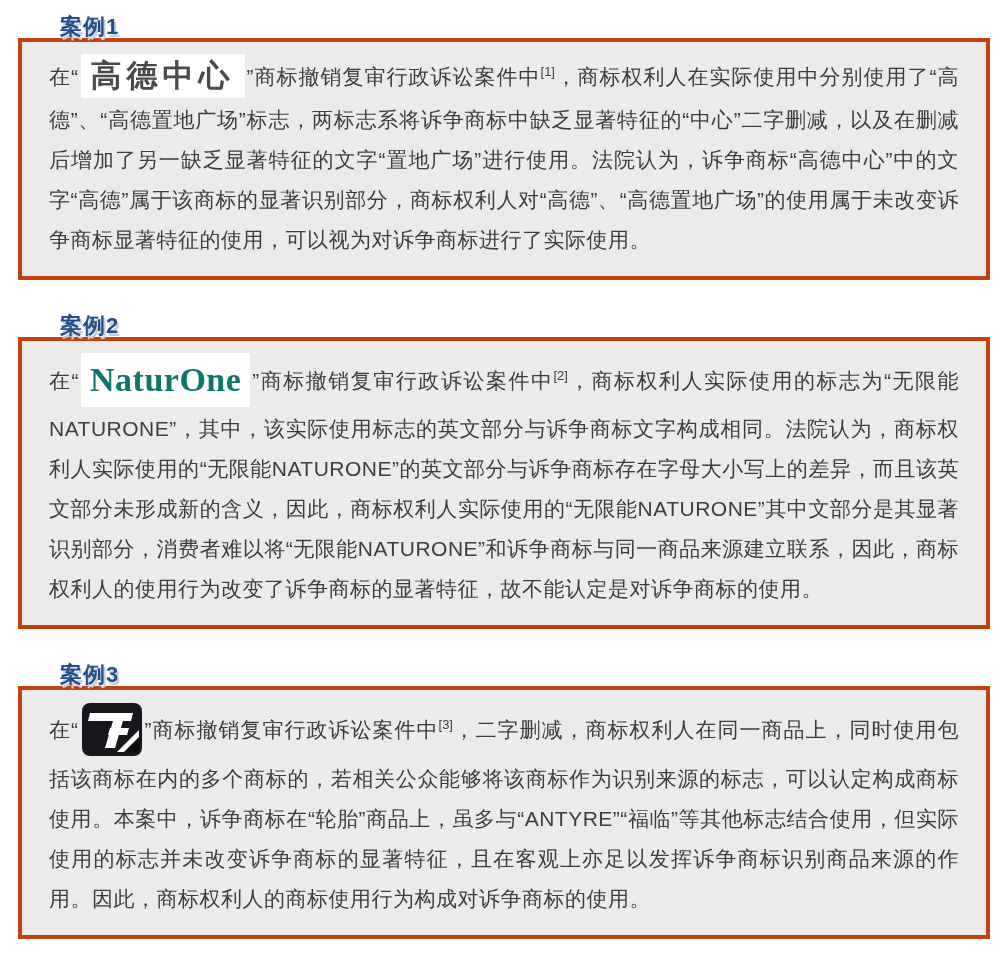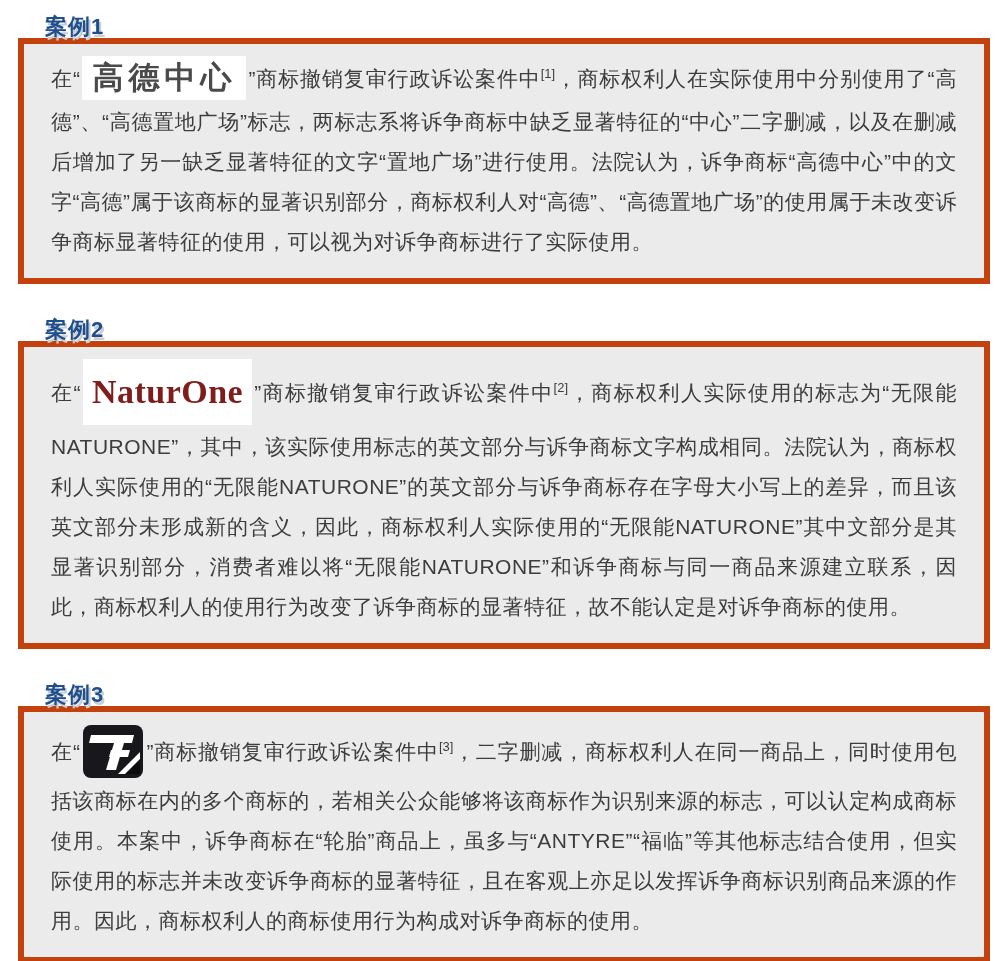--- a/index.html
+++ b/index.html
@@ -8,33 +8,33 @@
     height:961px; overflow:hidden;
     font-family:"Liberation Sans","DejaVu Sans",sans-serif;
   }
   .page { padding:12px 18px 0 18px; }
 
   .case { position:relative; }
   .case + .case { margin-top:31px; }
 
   .case-label {
     display:inline-block;
-    margin-left:27px;
+    margin-left:42px;
     margin-bottom:-12px;
     position:relative; z-index:2;
     font-size:22px; font-weight:bold;
     color:#1f4e8c;
     text-shadow:2px 3px 0 #c9cdd6;
     letter-spacing:1px;
   }
 
   .case-box {
     position:relative; z-index:1;
     background:#ebebeb;
-    border:6px solid #c2410c;
+    border:4px solid #c2410c;
     padding:14px 27px 16px 27px;
   }
 
   .case-text {
     font-size:21px;
     line-height:40px;
     color:#3d3d3d;
     text-align:justify;
     letter-spacing:0.5px;
   }
@@ -59,24 +59,24 @@
     color:#4a4a4a;
     font-size:31px;
     line-height:44px;
     padding:0 10px;
     letter-spacing:5px;
     white-space:nowrap;
   }
   .tm-naturone {
     font-family:"Liberation Serif","DejaVu Serif",serif;
     font-weight:bold;
-    color:#7f1d1d;
+    color:#0f766e;
     font-size:34px;
     line-height:46px;
-    padding:10px 9px;
+    padding:4px 9px;
     white-space:nowrap;
   }
   .tm-flogo {
     width:62px; height:55px;
     background:transparent;
     padding:0;
   }
   .tm-flogo svg { display:block; }
 </style>
 </head>

